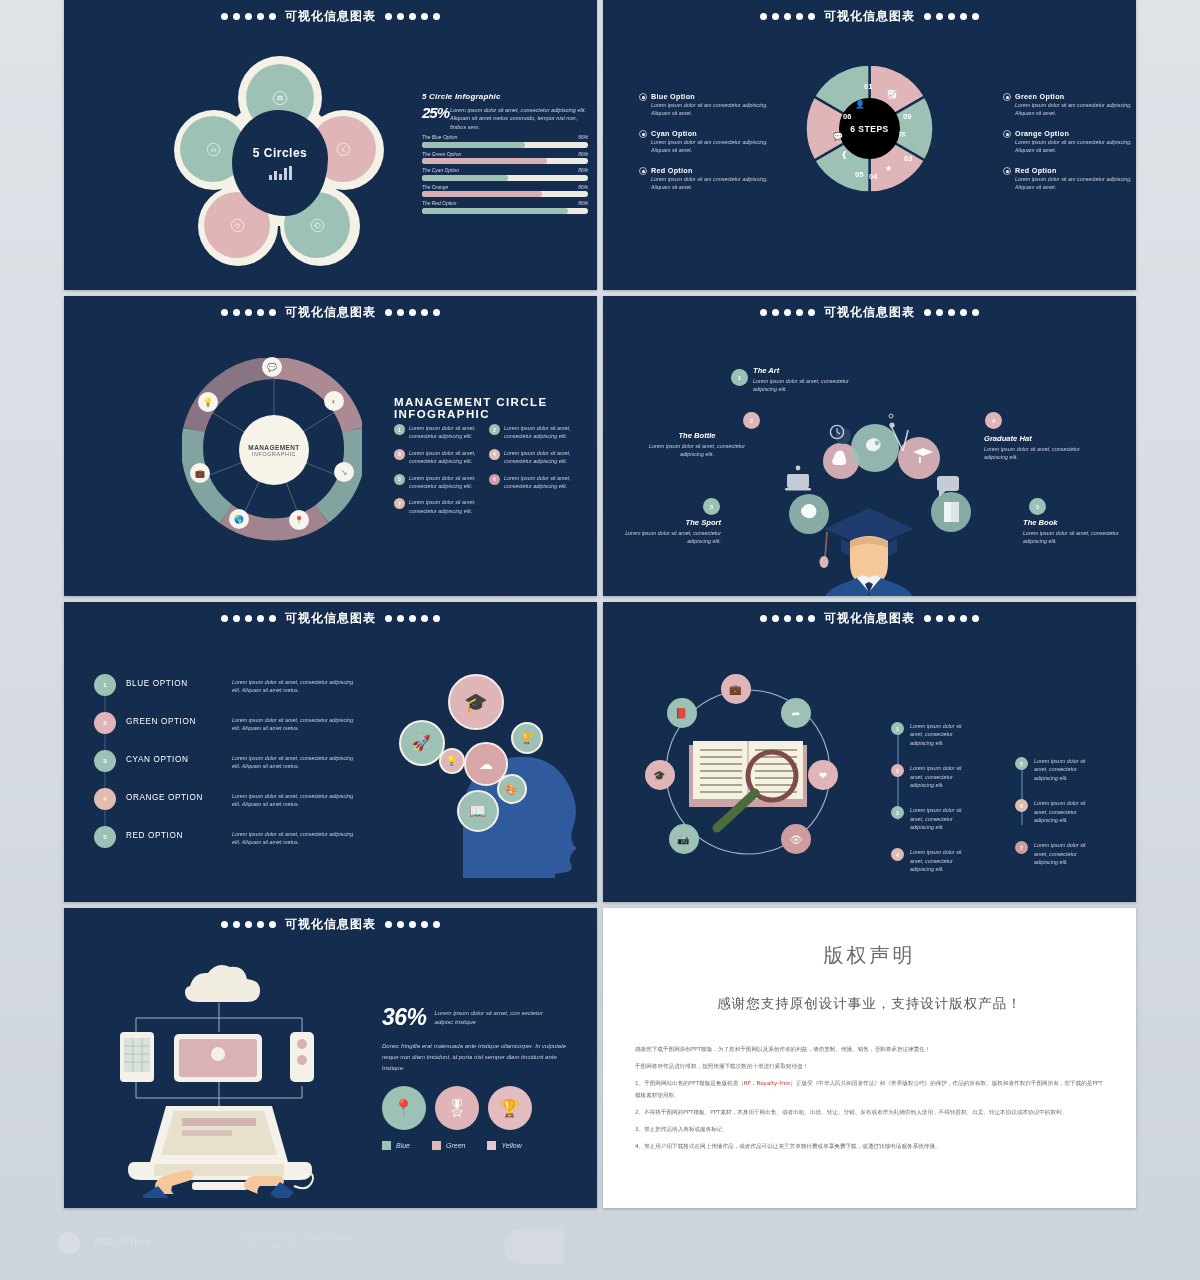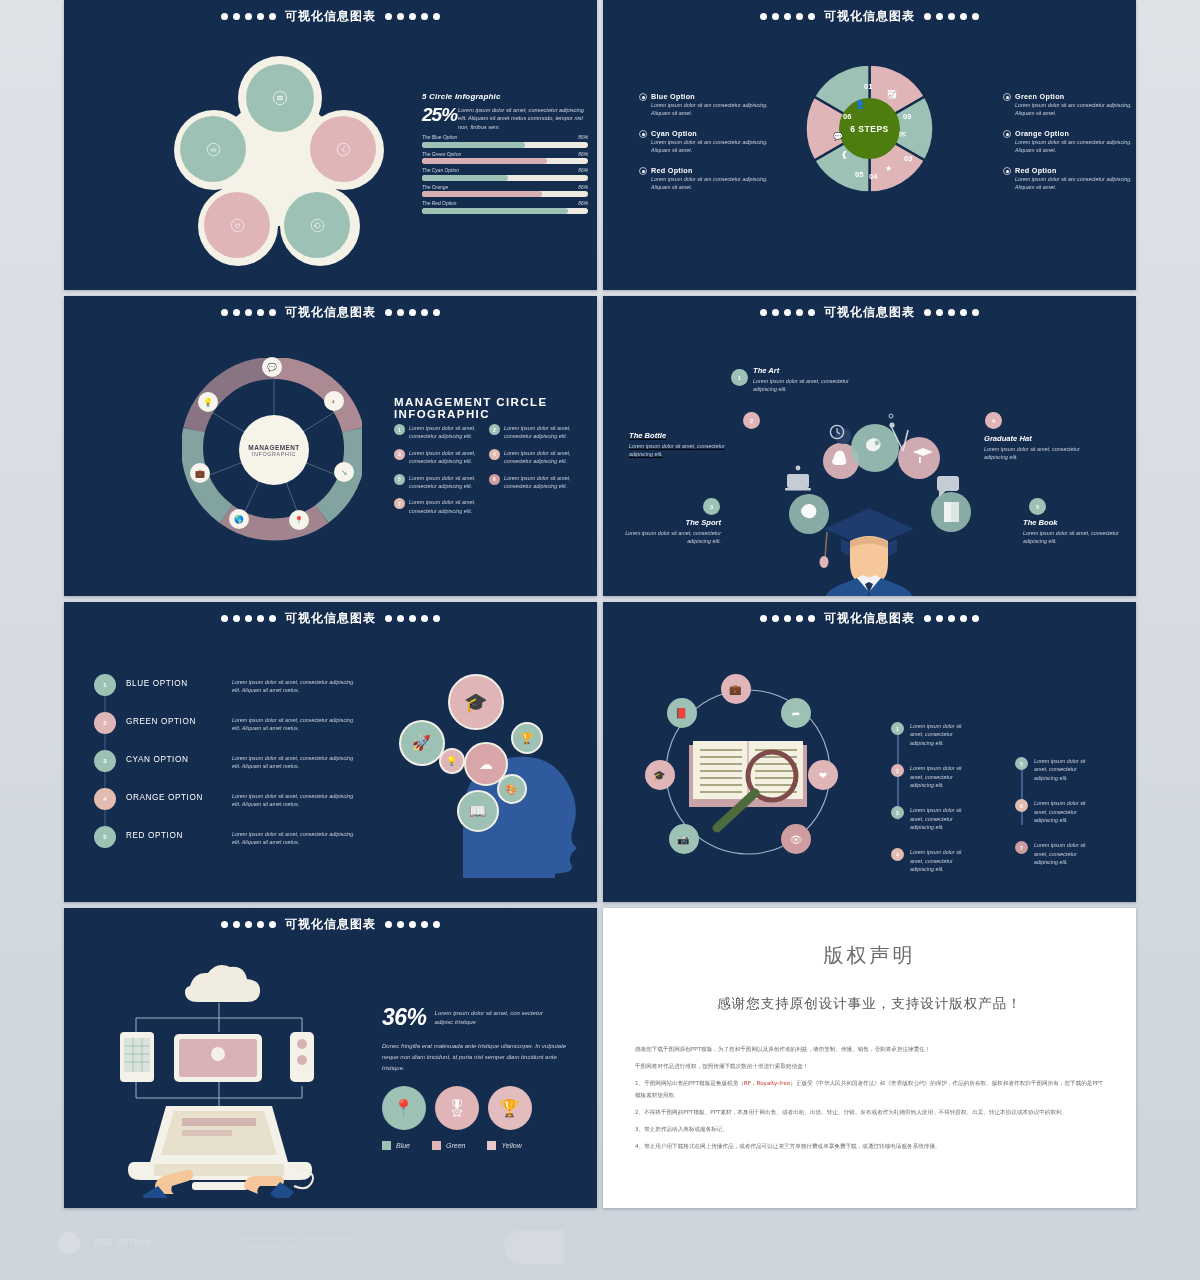--- a/index.html
+++ b/index.html
@@ -48,33 +48,33 @@
   .core { position:absolute; left:58px; top:52px; width:96px; height:106px;
      background:#142c4e; border-radius:48% 52% 45% 55% / 50% 46% 54% 50%;
      display:flex; flex-direction:column; align-items:center; justify-content:center; }
   .core .c-lab { color:#fff; font-size:12px; font-weight:700; letter-spacing:.5px; }
   .bars5 { display:flex; align-items:flex-end; gap:2px; margin-top:6px; height:14px; }
   .bars5 i { width:3px; background:#c8cfdd; display:block; }
 
   .s1-right { position:absolute; left:358px; top:92px; width:166px; }
   .s1-h { color:#fff; font-size:8px; font-weight:700; font-style:italic; letter-spacing:.2px; }
   .pct-row { display:flex; align-items:flex-start; margin-top:4px; }
-  .pct { color:#fff; font-size:19px; font-weight:700; font-style:italic; letter-spacing:-1px; line-height:1; }
+  .pct { color:#fff; font-size:15px; font-weight:700; font-style:italic; letter-spacing:-1px; line-height:1; }
   .pct-txt { color:#cfd6e4; font-size:5.6px; line-height:1.5; font-style:italic; margin-left:1px; margin-top:1px; }
   .bar-item { margin-top:4px; }
   .bar-lab { display:flex; justify-content:space-between; color:#cfd6e4;
      font-size:4.9px; font-style:italic; margin-bottom:1.5px; }
   .bar-track { height:6px; background:#eceae1; border-radius:3px; overflow:hidden; }
   .bar-fill { height:100%; border-radius:3px; }
 
   
   .donut { position:absolute; left:200px; top:62px; width:133px; height:133px; }
   .donut svg { display:block; }
   .donut-hub { position:absolute; left:36px; top:36px; width:61px; height:61px;
-     background:#4d7c0f; border-radius:50%; display:flex; align-items:center; justify-content:center;
+     background:#000000; border-radius:50%; display:flex; align-items:center; justify-content:center;
      color:#fff; font-size:8.5px; font-weight:700; letter-spacing:.5px; }
   .stepnum { position:absolute; color:#fff; font-size:7.5px; font-weight:700; }
   .stepicon { position:absolute; color:#fff; font-size:8px; }
   .side-list { position:absolute; width:136px; }
   .side-item { display:flex; gap:4px; margin-bottom:11px; }
   .bullet { width:8px; height:8px; border-radius:50%; border:1.2px solid #aeb8cc;
      flex:0 0 8px; margin-top:1px; position:relative; }
   .bullet::after { content:""; position:absolute; left:2px; top:2px; width:3.2px; height:3.2px;
      border-radius:50%; background:#fff; }
 
@@ -224,20 +224,30 @@
             <path d="M12 16.3s-3.6-2.4-3.6-4.6a1.9 1.9 0 0 1 3.6-1 1.9 1.9 0 0 1 3.6 1c0 2.2-3.6 4.6-3.6 4.6z" fill="none" stroke="#f8f1f1" stroke-width="1.2"></path>
           </svg>
         </div>
         <div class="petal" style="left:6px;top:58px;width:66px;height:66px;background:#9dc2b5;">
           <svg width="15" height="15" viewBox="0 0 24 24">
             <circle cx="12" cy="12" r="10" fill="none" stroke="#f2f5f2" stroke-width="1.2"></circle>
             <path d="M8.2 14.2h7.6c0-2.2-1.7-4-3.8-4s-3.8 1.8-3.8 4z" fill="none" stroke="#f2f5f2" stroke-width="1.2" stroke-linejoin="round"></path>
           </svg>
         </div>
 
+        <div class="core">
+          <div class="c-lab">5 Circles</div>
+          <div class="bars5">
+            <i style="height:5px;"></i>
+              <i style="height:9px;"></i>
+              <i style="height:6px;"></i>
+              <i style="height:12px;"></i>
+              <i style="height:14px;"></i>
+          </div>
+        </div>
       </div>
 
       <div class="s1-right">
         <div class="s1-h">5 Circle Infographic</div>
         <div class="pct-row">
           <div class="pct">25%</div>
           <div class="pct-txt">Lorem ipsum dolor sit amet, consectetur adipiscing elit. Aliquam sit amet metus commodo, tempor nisl non, finibus sem.</div>
         </div>
         <div id="s1-bars">
             <div class="bar-item">
@@ -533,21 +543,21 @@
         </svg>
       </div>
 
       <div class="gnum" style="left:128px;top:73px;background:#9dc2b5;">1</div>
       <div class="gblock" style="left:150px;top:70px;">
         <div class="t">The Art</div>
         <div class="lorem">Lorem ipsum dolor sit amet, consectetur adipiscing elit.</div>
       </div>
 
       <div class="gnum" style="left:140px;top:116px;background:#dfb5b8;">2</div>
-      <div class="gblock" style="left:26px;top:135px;text-align:left;text-decoration:underline;">
+      <div class="gblock" style="left:42px;top:135px;text-align:center;">
         <div class="t">The Bottle</div>
         <div class="lorem">Lorem ipsum dolor sit amet, consectetur adipiscing elit.</div>
       </div>
 
       <div class="gnum" style="left:100px;top:202px;background:#9dc2b5;">3</div>
       <div class="gblock" style="left:14px;top:222px;text-align:right;">
         <div class="t">The Sport</div>
         <div class="lorem">Lorem ipsum dolor sit amet, consectetur adipiscing elit.</div>
       </div>
 

